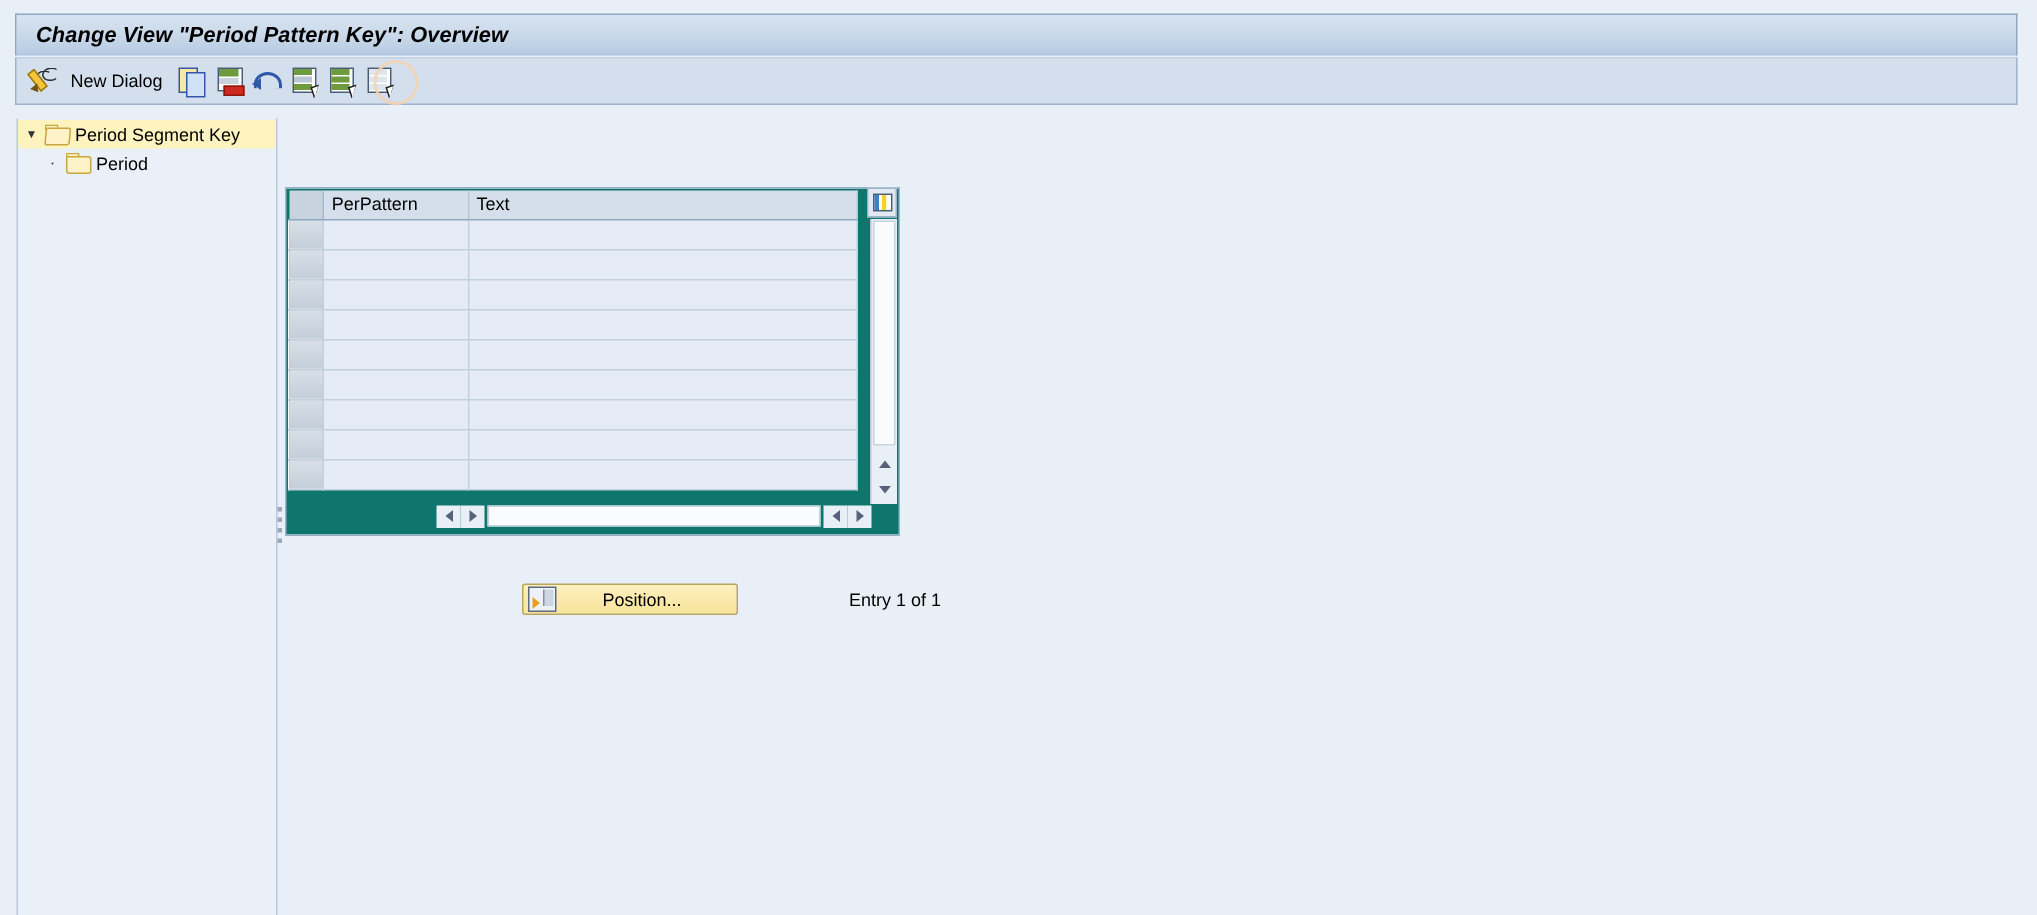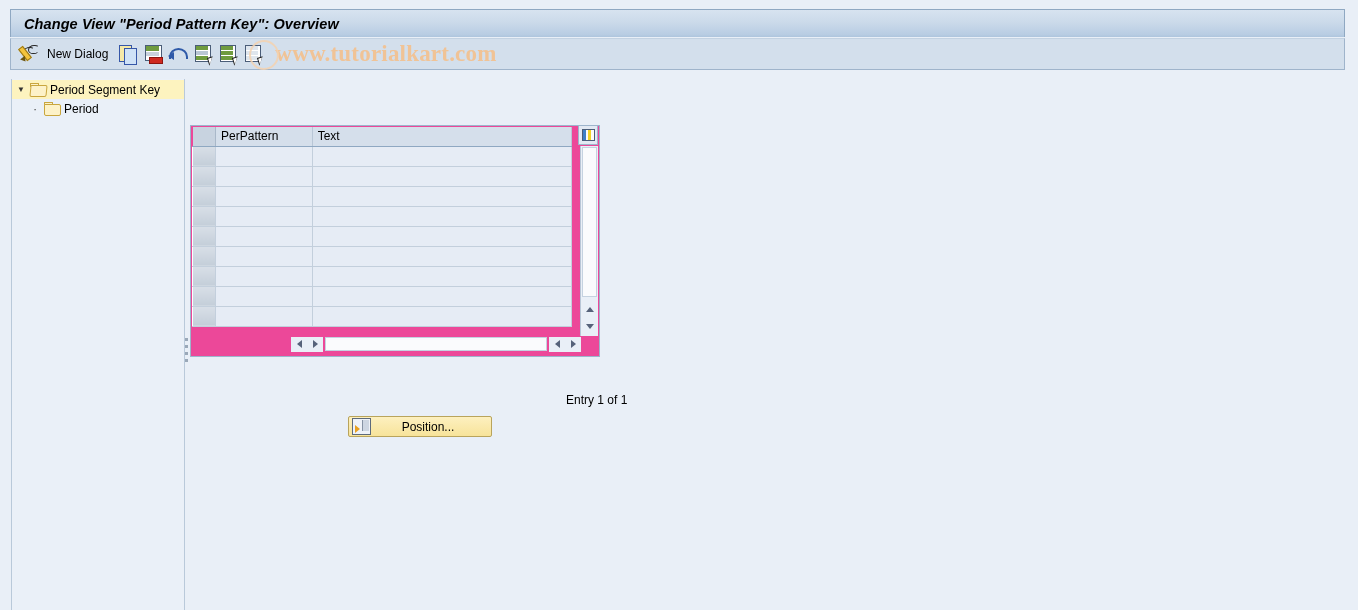--- a/index.html
+++ b/index.html
@@ -158,21 +158,21 @@
     background: #9aa8b8;
     margin: 0 0 4px 1px;
   }
 
   
   .table-panel {
     position: absolute;
     left: 190px; top: 125px;
     width: 410px; height: 232px;
     box-sizing: border-box;
-    background: #ec4899;
+    background: #0f766e;
     border: 1px solid #9db4cc;
   }
   .table-inner {
     position: absolute;
     left: 1px; top: 1px;
     width: 380px;
   }
   .grid {
     border-collapse: collapse;
     table-layout: fixed;
@@ -324,21 +324,20 @@
   .position-btn {
     position: absolute;
     left: 348px; top: 389px;
     width: 144px; height: 21px;
     box-sizing: border-box;
     background: linear-gradient(to bottom,#fdf0bf,#f7e39a);
     border: 1px solid #b9a45c;
     border-radius: 2px;
     display: flex; align-items: center;
     cursor: default;
-    margin-top: 27px;
   }
   .pos-icon {
     width: 17px; height: 15px;
     margin-left: 3px;
     background: #eef2f8;
     border: 1px solid #5d6a7c;
     position: relative;
     flex: none;
   }
   .pos-icon .bar {
@@ -559,21 +558,20 @@
     <div class="ic ic-docsel v3">
       <span class="doc"></span>
       <span class="band b1"></span>
       <span class="band b2"></span>
       <span class="band b3"></span>
       <span class="cursor"></span>
         <span class="cursor2"></span>
     </div>
   </div>
 
-  <span class="watermark">www.tutorialkart.com</span>
 </div>
 <div class="wm-circle"></div>
 
 <div class="sidebar">
 
   <div class="tree">
 
     <div class="tree-row selected">
       <span class="twisty">▼</span>
       <span class="folder open">

